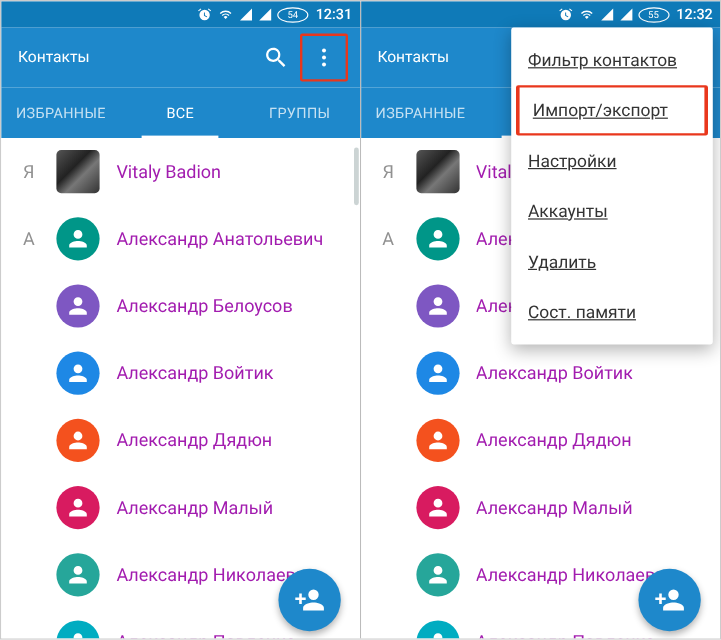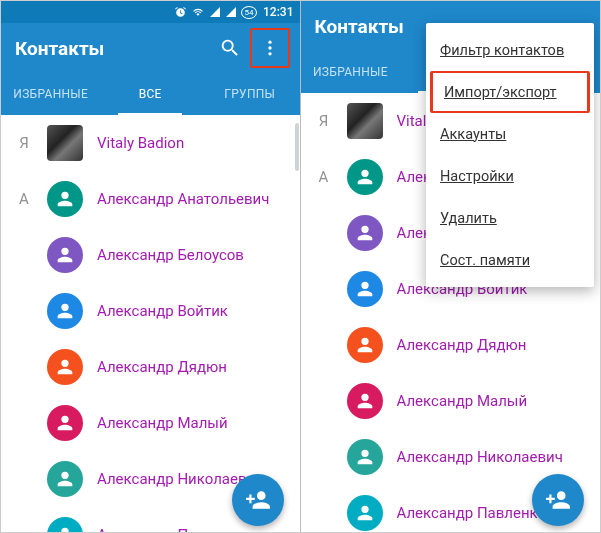--- a/index.html
+++ b/index.html
@@ -37,42 +37,42 @@
     font-size: 12px;
     gap: 4px;
   }
   .statusbar .ico {
     display: inline-flex;
     align-items: center;
     justify-content: center;
   }
   .statusbar .time { font-weight: 500; margin-left: 2px; }
   .badge {
-    width: 16px;
+    width: 26px;
     height: 13px;
     border: 1.2px solid #fff;
     border-radius: 50%;
     font-size: 8px;
     line-height: 11px;
     text-align: center;
   }
 
   
   .actionbar {
     height: 50px;
     background: #1e88cb;
     color: #fff;
     display: flex;
     align-items: center;
     padding: 0 10px 0 14px;
   }
   .actionbar .title {
     flex: 1;
-    font-size: 19px;
-    font-weight: 700;
+    font-size: 13px;
+    font-weight: 400;
   }
   .actionbar .ab-btn {
     width: 40px;
     height: 40px;
     display: flex;
     align-items: center;
     justify-content: center;
   }
   .ab-btn svg { fill: #fff; }
   .more-highlight {
@@ -333,20 +333,44 @@
       </div>
 
     <div class="fab">
       <svg width="26" height="26" viewBox="0 0 24 24" fill="#fff">
           <path d="M15 12a4 4 0 1 0-4-4 4 4 0 0 0 4 4m-9-2V7H4v3H1v2h3v3h2v-3h3v-2m6 4c-2.7 0-8 1.3-8 4v2h16v-2c0-2.7-5.3-4-8-4"></path>
         </svg>
     </div>
   </div>
 
   <div class="phone">
+    <div class="statusbar">
+      <span class="ico">
+        <svg width="13" height="13" viewBox="0 0 24 24">
+            <path fill="#fff" d="M12 4a8 8 0 1 0 8 8 8 8 0 0 0-8-8m.5 4v4.2l3.5 2.1-.8 1.3-4.2-2.6V8M6 2l-4 3 1 1.3L7 3.3M22 5l-4-3-1 1.3 4 3"></path>
+          </svg>
+      </span>
+      <span class="ico">
+        <svg width="14" height="13" viewBox="0 0 24 24">
+            <path fill="#fff" d="M12 18l3-3a4.2 4.2 0 0 0-6 0m-3-3 1.5 1.5a6.4 6.4 0 0 1 9 0L18 12a8.5 8.5 0 0 0-12 0M3 9l1.5 1.5a10.6 10.6 0 0 1 15 0L21 9a12.7 12.7 0 0 0-18 0"></path>
+          </svg>
+      </span>
+      <span class="ico">
+        <svg width="12" height="12" viewBox="0 0 24 24">
+            <path fill="#fff" d="M2 22L22 2v20z"></path>
+          </svg>
+      </span>
+      <span class="ico">
+        <svg width="12" height="12" viewBox="0 0 24 24">
+            <path fill="#fff" d="M2 22L22 2v20z"></path>
+          </svg>
+      </span>
+      <span class="badge">55</span>
+      <span class="time">12:32</span>
+    </div>
 
     <div class="actionbar">
       <div class="title">Контакты</div>
       <div class="ab-btn" style="visibility:hidden"></div>
       <div class="ab-btn" style="visibility:hidden"></div>
     </div>
 
     <div class="tabs">
       <div class="tab">ИЗБРАННЫЕ</div>
       <div class="tab active">ВСЕ</div>
@@ -426,20 +450,20 @@
 
     <div class="fab">
       <svg width="26" height="26" viewBox="0 0 24 24" fill="#fff">
           <path d="M15 12a4 4 0 1 0-4-4 4 4 0 0 0 4 4m-9-2V7H4v3H1v2h3v3h2v-3h3v-2m6 4c-2.7 0-8 1.3-8 4v2h16v-2c0-2.7-5.3-4-8-4"></path>
         </svg>
     </div>
 
     <div class="menu" id="menu-right">
         <div class="menu-item">Фильтр контактов</div>
         <div class="menu-item hl">Импорт/экспорт</div>
+        <div class="menu-item">Настройки</div>
         <div class="menu-item">Аккаунты</div>
-        <div class="menu-item">Настройки</div>
         <div class="menu-item">Удалить</div>
         <div class="menu-item">Сост. памяти</div>
       </div>
   </div>
 
 </div>
 
 </body></html>

